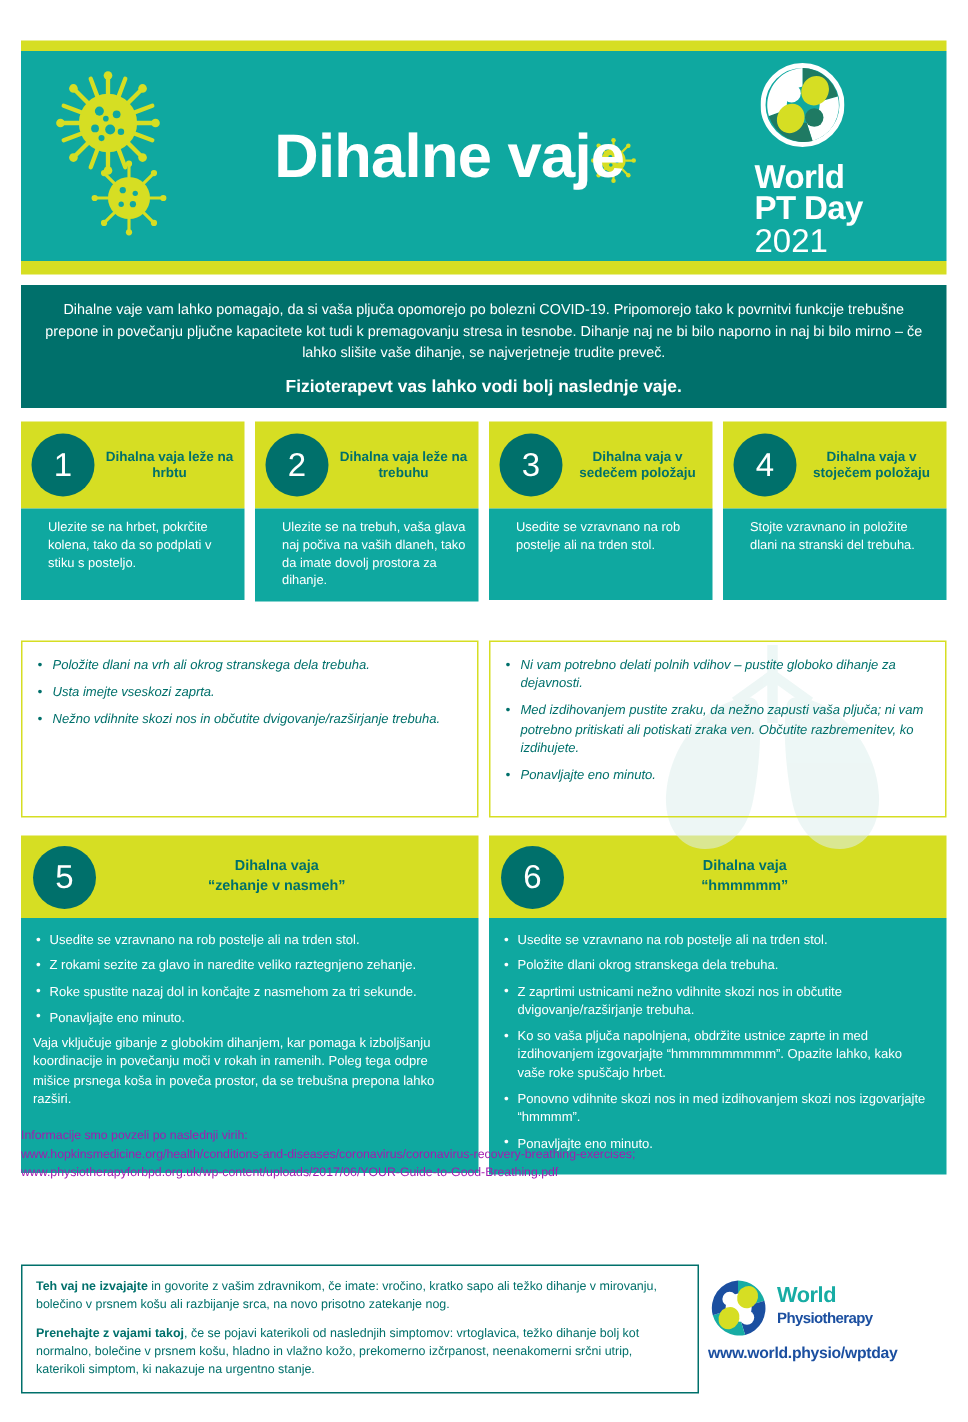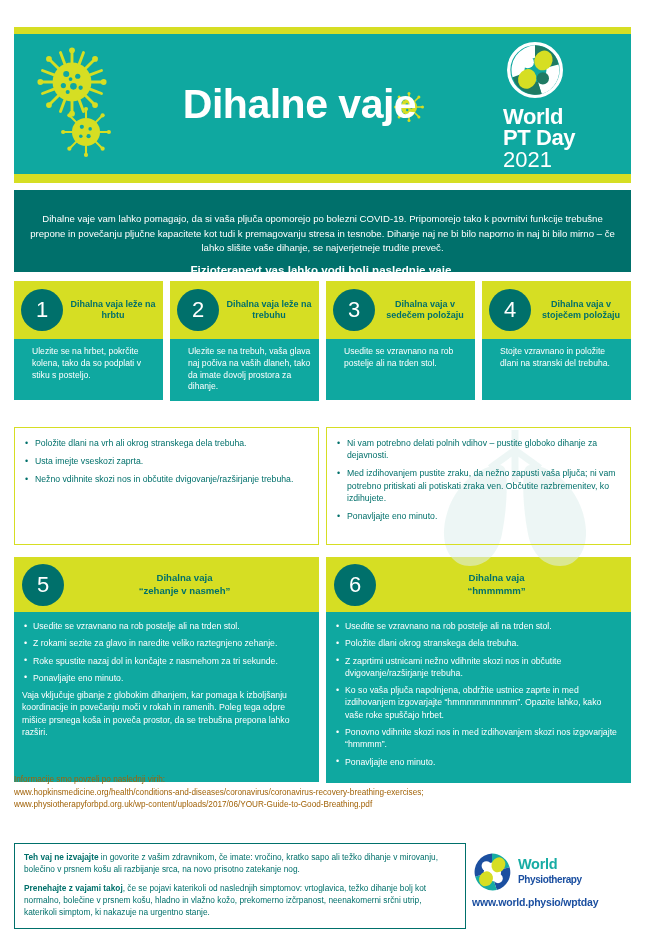--- a/index.html
+++ b/index.html
@@ -32,21 +32,21 @@
   .wpt-word {
     color:#fff; font-weight:bold; font-size:22px; line-height:21px; letter-spacing:-0.4px;
     margin-top:4px;
   }
   .wpt-year { color:#fff; font-size:22px; line-height:24px; letter-spacing:0px; font-weight:300; }
 
   
   .intro {
     position:absolute; left:14px; top:190px; width:617px; height:82px;
     background:#00706b; color:#ffffff; text-align:center;
-    padding:22px 16px 0 16px;
+    padding:10px 16px 0 16px;
   }
   .intro p { font-size:9.6px; line-height:14.5px; }
   .intro .bold { font-weight:bold; font-size:11.6px; margin-top:7px; }
 
   
   .cards { position:absolute; left:14px; top:281px; width:617px; display:flex; gap:7px; }
   .card { width:150px; }
   .card-head {
     background:#d6de23; height:58px; display:flex; align-items:center; padding-left:7px;
   }
@@ -65,21 +65,21 @@
   }
 
   
   .bullets-row { position:absolute; left:14px; top:427px; width:617px; display:flex; gap:7px; }
   .bullet-box {
     border:1.5px solid #d6de23; background:transparent;
     padding:9px 10px 9px 8px; position:relative; z-index:2;
   }
   .bb-left { width:305px; min-height:118px; }
   .bb-right { width:305px; min-height:118px; }
-  ul.bl { list-style:none; }
+  ul.bl { list-style:none;font-style:italic; }
   ul.bl li {
     color:#00706b; font-size:8.7px; line-height:12.2px; margin-bottom:6px;
     padding-left:12px; position:relative;
   }
   ul.bl li:before {
     content:"\2022"; position:absolute; left:2px; top:-0.5px; font-size:9px; color:#00706b;
   }
 
   
   .ex-row { position:absolute; left:14px; top:557px; width:617px; display:flex; gap:7px; }
@@ -93,21 +93,21 @@
   ul.wl li {
     font-size:8.7px; line-height:12.3px; margin-bottom:5px; padding-left:11px; position:relative;
   }
   ul.wl li:before { content:"\2022"; position:absolute; left:2px; top:-0.5px; font-size:9px; }
   .ex-note { font-size:8.7px; line-height:12.3px; margin-top:3px; }
 
   
   .lungs { position:absolute; left:420px; top:420px; z-index:1; opacity:0.55; }
 
   
-  .refs { position:absolute; left:14px; top:774px; width:617px; color:#a16207; }
+  .refs { position:absolute; left:14px; top:751px; width:617px; color:#a21caf; }
   .refs div { font-size:8.2px; line-height:12.6px; }
 
   
   .warnbox {
     position:absolute; left:14px; top:843px; width:452px;
     border:1.2px solid #00706b; padding:8px 9px 9px 9px; color:#00706b;
   }
   .warnbox p { font-size:8.3px; line-height:11.9px; }
   .warnbox p + p { margin-top:7px; }
   .warnbox b { font-weight:bold; }

